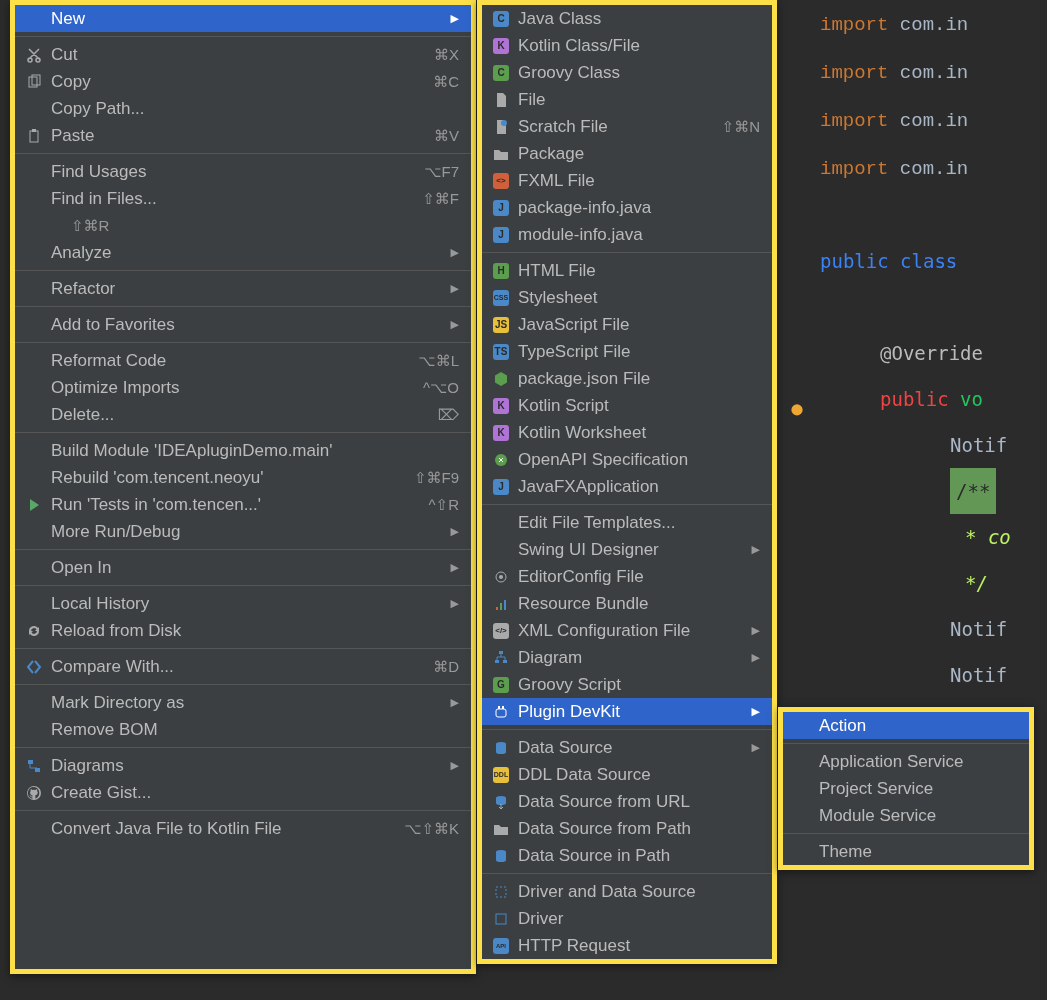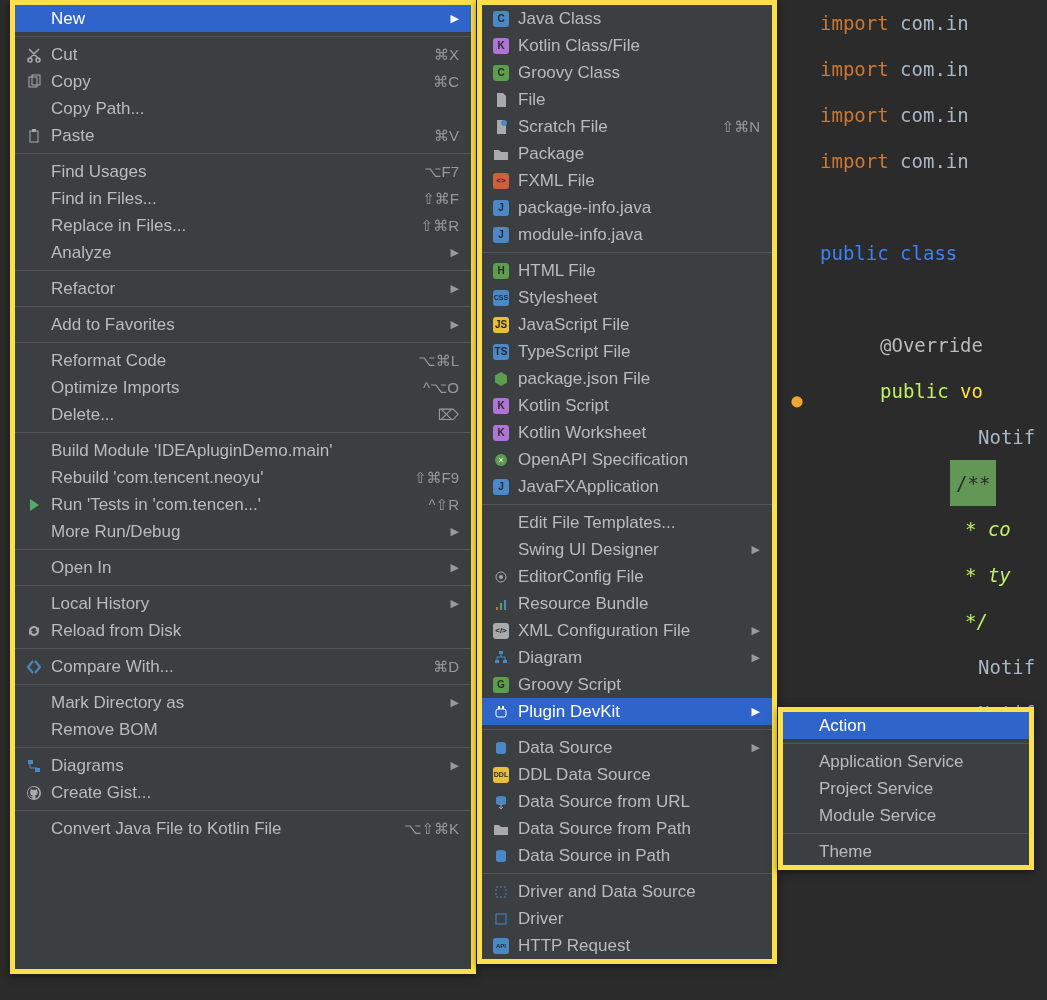--- a/index.html
+++ b/index.html
@@ -20,31 +20,31 @@
   right: 0;
   height: 100%;
   background: #2b2b2b;
   font-family: "Menlo", "Consolas", monospace;
   font-size: 19px;
   line-height: 46px;
   padding-top: 0;
   white-space: nowrap;
 }
 .editor .line { padding-left: 40px; position: relative; }
-.editor .kw-import { color: #cc7832; }
+.editor .kw-import { color: #cc7832; font-family: Liberation Mono, monospace; }
 .editor .annot { color: #bbb; }
 .editor .comment { color: #bef264; font-style: italic; }
 .editor .commentbox {
   display: inline-block;
   background: #629755;
   color: #2b2b2b;
   padding: 0 6px;
   font-style: normal;
 }
-.editor .plain { color: #a9b7c6; margin-left: 28px; }
+.editor .plain { color: #a9b7c6; }
 
 .gutter-icon {
   position: absolute;
   left: 8px;
   width: 18px;
   height: 18px;
   top: 50%;
   transform: translateY(-50%);
 }
 
@@ -121,26 +121,25 @@
   <div class="line"><span class="kw-import"><span style="color:#cc7832">import</span> <span style="color:#a9b7c6">com.in</span></span></div>
   <div class="line"><span class="kw-import"><span style="color:#cc7832">import</span> <span style="color:#a9b7c6">com.in</span></span></div>
   <div class="line">&nbsp;</div>
   <div class="line"><span><span style="color:#3b82f6">public class </span></span></div>
   <div class="line">&nbsp;</div>
   <div class="line" style="padding-left:100px"><span class="annot">@Override</span></div>
   <div class="line" style="padding-left:100px">
     <span class="gutter-icon"><svg viewBox="0 0 16 16">
           <circle cx="8" cy="7" r="5" fill="#f0a732"></circle>
         </svg></span>
-    <span><span style="color:#bef264">public </span><span style="color:#fde047">vo</span></span>
+    <span><span style="color:#ef4444">public </span><span style="color:#22c55e">vo</span></span>
   </div>
   <div class="line" style="padding-left:170px"><span class="plain">Notif</span></div>
   <div class="line" style="padding-left:170px"><span class="commentbox">/**</span></div>
   <div class="line" style="padding-left:185px"><span class="comment"> * co</span></div>
-  <div class="line" style="padding-left:185px"><span class="comment"> * ty</span></div>
   <div class="line" style="padding-left:185px"><span class="comment"> */</span></div>
   <div class="line" style="padding-left:170px"><span class="plain">Notif</span></div>
   <div class="line" style="padding-left:170px"><span class="plain">Notif</span></div>
 </div>
 
 <div class="menu menu1" id="menu1">
     <div class="menu-item highlighted">
       <span class="icon"></span>
       <span class="label">New</span>
       <span class="submenu-arrow">▶</span>
@@ -185,21 +184,20 @@
       <span class="label">Find Usages</span>
       <span class="shortcut">⌥F7</span>
     </div>
     <div class="menu-item">
       <span class="icon"></span>
       <span class="label">Find in Files...</span>
       <span class="shortcut">⇧⌘F</span>
     </div>
     <div class="menu-item">
       <span class="icon"></span>
-      <span class="label">Replace in Files...</span>
       <span class="shortcut">⇧⌘R</span>
     </div>
     <div class="menu-item">
       <span class="icon"></span>
       <span class="label">Analyze</span>
       <span class="submenu-arrow">▶</span>
     </div>
     <div class="menu-sep"></div>
     <div class="menu-item">
       <span class="icon"></span>

